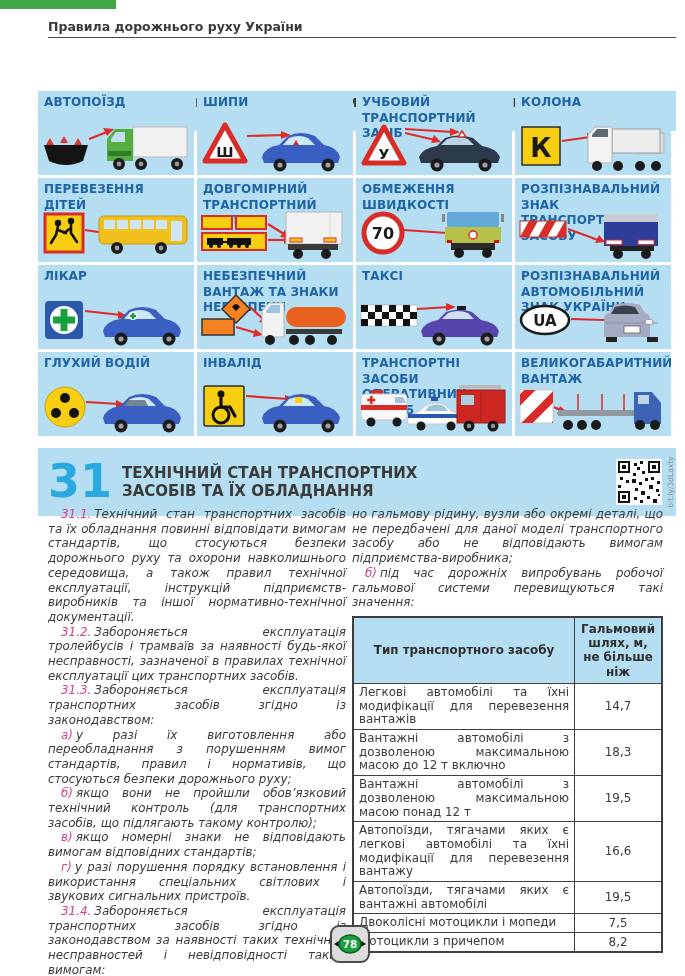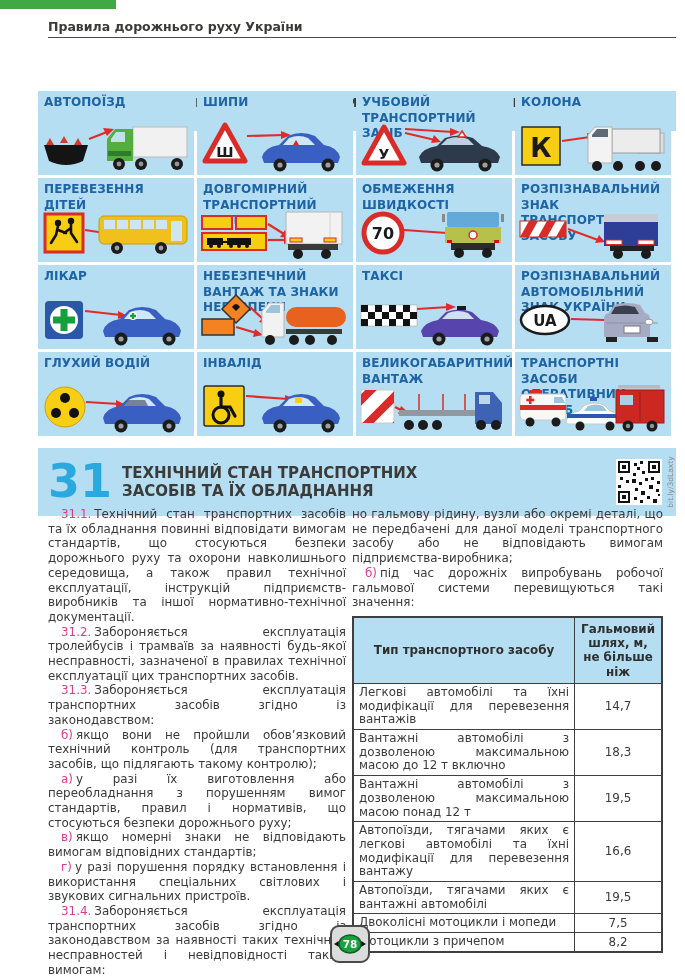--- a/index.html
+++ b/index.html
@@ -43,21 +43,21 @@
   .qr-note{width:234px;font-size:10.2px;font-weight:600;text-align:right;line-height:1.32;color:#3b3b3a;margin-right:7px;}
   .qr-box{margin-right:14px;flex:0 0 auto;}
   .qr-link{
     position:absolute;right:1px;top:50%;
     transform:translateY(-50%) rotate(180deg);
     writing-mode:vertical-rl;font-size:7.5px;color:#8a8a8a;
   }
   .col{position:absolute;top:507px;font-size:11.9px;line-height:14.7px;text-align:justify;}
   .col.left{left:48px;width:298px;}
   .col.right{left:352px;width:311px;}
-  .col p{margin:0;text-indent:13px;}
+  .col p{margin:0;text-indent:13px;font-style:italic;}
   .col p.noind{text-indent:0;}
   .num{color:var(--magenta);margin-right:3px;}
   table{border-collapse:collapse;border:2px solid #3f3f3f;width:100%;margin:6px 0 9px;font-size:11.9px;}
   th,td{border:1px solid #3f3f3f;}
   th{background:var(--lb);font-weight:bold;text-align:center;line-height:1.2;padding:4px 6px;color:#2f2f2f;}
   td.type{line-height:1.15;padding:2px 5px;}
   td.value{text-align:center;width:72px;}
   .badge{position:absolute;left:330px;top:925px;}
 </style>
 </head>
@@ -362,20 +362,48 @@
         <path d="M89 19 q10 -4 19 0 l7 7 H83 Z" fill="#cfe8f7"></path>
         <rect x="95" y="17" width="7" height="6" fill="#f7ce12"></rect>
         <circle cx="80" cy="46" r="6.5" fill="#1b1b1b"></circle>
           <circle cx="80" cy="46" r="2.6" fill="#9aa0a6"></circle>
         <circle cx="128" cy="46" r="6.5" fill="#1b1b1b"></circle>
           <circle cx="128" cy="46" r="2.6" fill="#9aa0a6"></circle>
       </svg>
     </div>
 
     <div class="cell">
+      <div class="cell-label">ТРАНСПОРТНІ ЗАСОБИ ОПЕРАТИВНИХ СЛУЖБ</div>
+      <svg width="150" height="56" viewBox="0 0 150 56">
+        <rect x="12" y="10" width="12" height="4" fill="#d92b27"></rect>
+        <rect x="2" y="14" width="46" height="26" rx="4" fill="#f7f7f7" stroke="#c9c9c9"></rect>
+        <rect x="2" y="25" width="46" height="5" fill="#d92b27"></rect>
+        <path d="M36 17 h8 l3 6 h-11 Z" fill="#9cc4dd"></path>
+        <rect x="11" y="16" width="2.6" height="8" fill="#d92b27"></rect>
+          <rect x="8.3" y="18.7" width="8" height="2.6" fill="#d92b27"></rect>
+        <circle cx="12" cy="42" r="4.5" fill="#1b1b1b"></circle>
+          <circle cx="38" cy="42" r="4.5" fill="#1b1b1b"></circle>
+        <rect x="72" y="17" width="7" height="4" fill="#2c57b0"></rect>
+        <path d="M48 41 q3 -8 13 -10 l6 -6 q10 -4 19 0 l6 6 q10 2 13 10 l-1 3 H49 Z" fill="#fbfbfb" stroke="#c9c9c9"></path>
+        <rect x="49" y="34" width="54" height="4" fill="#2c57b0"></rect>
+        <path d="M70 26 q8 -3 15 0 l4 5 H66 Z" fill="#9cc4dd"></path>
+        <circle cx="62" cy="46" r="4.5" fill="#1b1b1b"></circle>
+          <circle cx="92" cy="46" r="4.5" fill="#1b1b1b"></circle>
+        <rect x="100" y="5" width="42" height="3.5" fill="#b9b9b9"></rect>
+        <rect x="98" y="10" width="48" height="33" fill="#cd2722" stroke="#9e1d19"></rect>
+        <rect x="102" y="15" width="13" height="10" fill="#aacfe3"></rect>
+        <line x1="122" y1="12" x2="122" y2="41" stroke="#9e1d19"></line>
+        <circle cx="110" cy="46" r="5.5" fill="#1b1b1b"></circle>
+          <circle cx="110" cy="46" r="2.2" fill="#8f969c"></circle>
+        <circle cx="134" cy="46" r="5.5" fill="#1b1b1b"></circle>
+          <circle cx="134" cy="46" r="2.2" fill="#8f969c"></circle>
+      </svg>
+    </div>
+
+    <div class="cell">
       <div class="cell-label">ВЕЛИКОГАБАРИТНИЙ ВАНТАЖ</div>
       <svg width="150" height="56" viewBox="0 0 150 56">
         <clipPath id="cp15">
             <rect x="2" y="10" width="33" height="33"></rect>
           </clipPath>
         <rect x="2" y="10" width="33" height="33" fill="#fff" stroke="#c9c9c9"></rect>
         <g clip-path="url(#cp15)" stroke="#d92b27" stroke-width="8">
           <line x1="-6" y1="28" x2="28" y2="-6"></line>
             <line x1="0" y1="52" x2="52" y2="0"></line>
             <line x1="22" y1="60" x2="60" y2="22"></line>
@@ -386,48 +414,20 @@
         <line x1="60" y1="30" x2="60" y2="14" stroke="#d92b27" stroke-width="1.5"></line>
         <line x1="84" y1="30" x2="84" y2="14" stroke="#d92b27" stroke-width="1.5"></line>
         <line x1="106" y1="30" x2="106" y2="14" stroke="#d92b27" stroke-width="1.5"></line>
         <path d="M116 44 V12 h18 l9 11 v21 Z" fill="#3e62b4"></path>
         <rect x="120" y="15" width="11" height="9" fill="#bcd8ea"></rect>
         <circle cx="50" cy="45" r="5" fill="#1b1b1b"></circle>
           <circle cx="64" cy="45" r="5" fill="#1b1b1b"></circle>
           <circle cx="78" cy="45" r="5" fill="#1b1b1b"></circle>
         <circle cx="122" cy="45" r="5" fill="#1b1b1b"></circle>
           <circle cx="137" cy="45" r="5" fill="#1b1b1b"></circle>
-      </svg>
-    </div>
-
-    <div class="cell">
-      <div class="cell-label">ТРАНСПОРТНІ ЗАСОБИ ОПЕРАТИВНИХ СЛУЖБ</div>
-      <svg width="150" height="56" viewBox="0 0 150 56">
-        <rect x="12" y="10" width="12" height="4" fill="#d92b27"></rect>
-        <rect x="2" y="14" width="46" height="26" rx="4" fill="#f7f7f7" stroke="#c9c9c9"></rect>
-        <rect x="2" y="25" width="46" height="5" fill="#d92b27"></rect>
-        <path d="M36 17 h8 l3 6 h-11 Z" fill="#9cc4dd"></path>
-        <rect x="11" y="16" width="2.6" height="8" fill="#d92b27"></rect>
-          <rect x="8.3" y="18.7" width="8" height="2.6" fill="#d92b27"></rect>
-        <circle cx="12" cy="42" r="4.5" fill="#1b1b1b"></circle>
-          <circle cx="38" cy="42" r="4.5" fill="#1b1b1b"></circle>
-        <rect x="72" y="17" width="7" height="4" fill="#2c57b0"></rect>
-        <path d="M48 41 q3 -8 13 -10 l6 -6 q10 -4 19 0 l6 6 q10 2 13 10 l-1 3 H49 Z" fill="#fbfbfb" stroke="#c9c9c9"></path>
-        <rect x="49" y="34" width="54" height="4" fill="#2c57b0"></rect>
-        <path d="M70 26 q8 -3 15 0 l4 5 H66 Z" fill="#9cc4dd"></path>
-        <circle cx="62" cy="46" r="4.5" fill="#1b1b1b"></circle>
-          <circle cx="92" cy="46" r="4.5" fill="#1b1b1b"></circle>
-        <rect x="100" y="5" width="42" height="3.5" fill="#b9b9b9"></rect>
-        <rect x="98" y="10" width="48" height="33" fill="#cd2722" stroke="#9e1d19"></rect>
-        <rect x="102" y="15" width="13" height="10" fill="#aacfe3"></rect>
-        <line x1="122" y1="12" x2="122" y2="41" stroke="#9e1d19"></line>
-        <circle cx="110" cy="46" r="5.5" fill="#1b1b1b"></circle>
-          <circle cx="110" cy="46" r="2.2" fill="#8f969c"></circle>
-        <circle cx="134" cy="46" r="5.5" fill="#1b1b1b"></circle>
-          <circle cx="134" cy="46" r="2.2" fill="#8f969c"></circle>
       </svg>
     </div>
 
   </div>
 
   <div class="section-strip">
     <div class="sec-num">31</div>
     <div class="sec-title">
       <div>ТЕХНІЧНИЙ СТАН ТРАНСПОРТНИХ</div>
       <div>ЗАСОБІВ ТА ЇХ ОБЛАДНАННЯ</div>
@@ -466,22 +466,22 @@
       <rect x="37" y="40" width="4" height="4" fill="#111"></rect>
         <rect x="42" y="35" width="2" height="2" fill="#111"></rect>
     </svg>
     <div class="qr-link">bit.ly/3dLaxty</div>
   </div>
 
   <div class="col left">
     <p><span class="num">31.1.</span><span>Технічний стан транспортних засобів та їх обладнання повинні відповідати вимогам стандартів, що стосуються безпеки дорожнього руху та охорони навколишнього середовища, а також правил технічної експлуатації, інструкцій підприємств-виробників та іншої нормативно-технічної документації.</span></p>
     <p><span class="num">31.2.</span><span>Забороняється експлуатація тролейбусів і трамваїв за наявності будь-якої несправності, зазначеної в правилах технічної експлуатації цих транспортних засобів.</span></p>
     <p><span class="num">31.3.</span><span>Забороняється експлуатація транспортних засобів згідно із законодавством:</span></p>
+    <p><span class="num">а)</span><span>у разі їх виготовлення або переобладнання з порушенням вимог стандартів, правил і нормативів, що стосуються безпеки дорожнього руху;</span></p>
     <p><span class="num">б)</span><span>якщо вони не пройшли обов’язковий технічний контроль (для транспортних засобів, що підлягають такому контролю);</span></p>
-    <p><span class="num">а)</span><span>у разі їх виготовлення або переобладнання з порушенням вимог стандартів, правил і нормативів, що стосуються безпеки дорожнього руху;</span></p>
     <p><span class="num">в)</span><span>якщо номерні знаки не відповідають вимогам відповідних стандартів;</span></p>
     <p><span class="num">г)</span><span>у разі порушення порядку встановлення і використання спеціальних світлових і звукових сигнальних пристроїв.</span></p>
     <p><span class="num">31.4.</span><span>Забороняється експлуатація транспортних засобів згідно із законодавством за наявності таких технічних несправностей і невідповідності таким вимогам:</span></p>
 
   </div>
 
   <div class="col right">
     <p class="noind"><span>но гальмову рідину, вузли або окремі деталі, що не передбачені для даної моделі транспортного засобу або не відповідають вимогам підприємства-виробника;</span></p>
     <p><span class="num">б)</span><span>під час дорожніх випробувань робочої гальмової системи перевищуються такі значення:</span></p>
 

